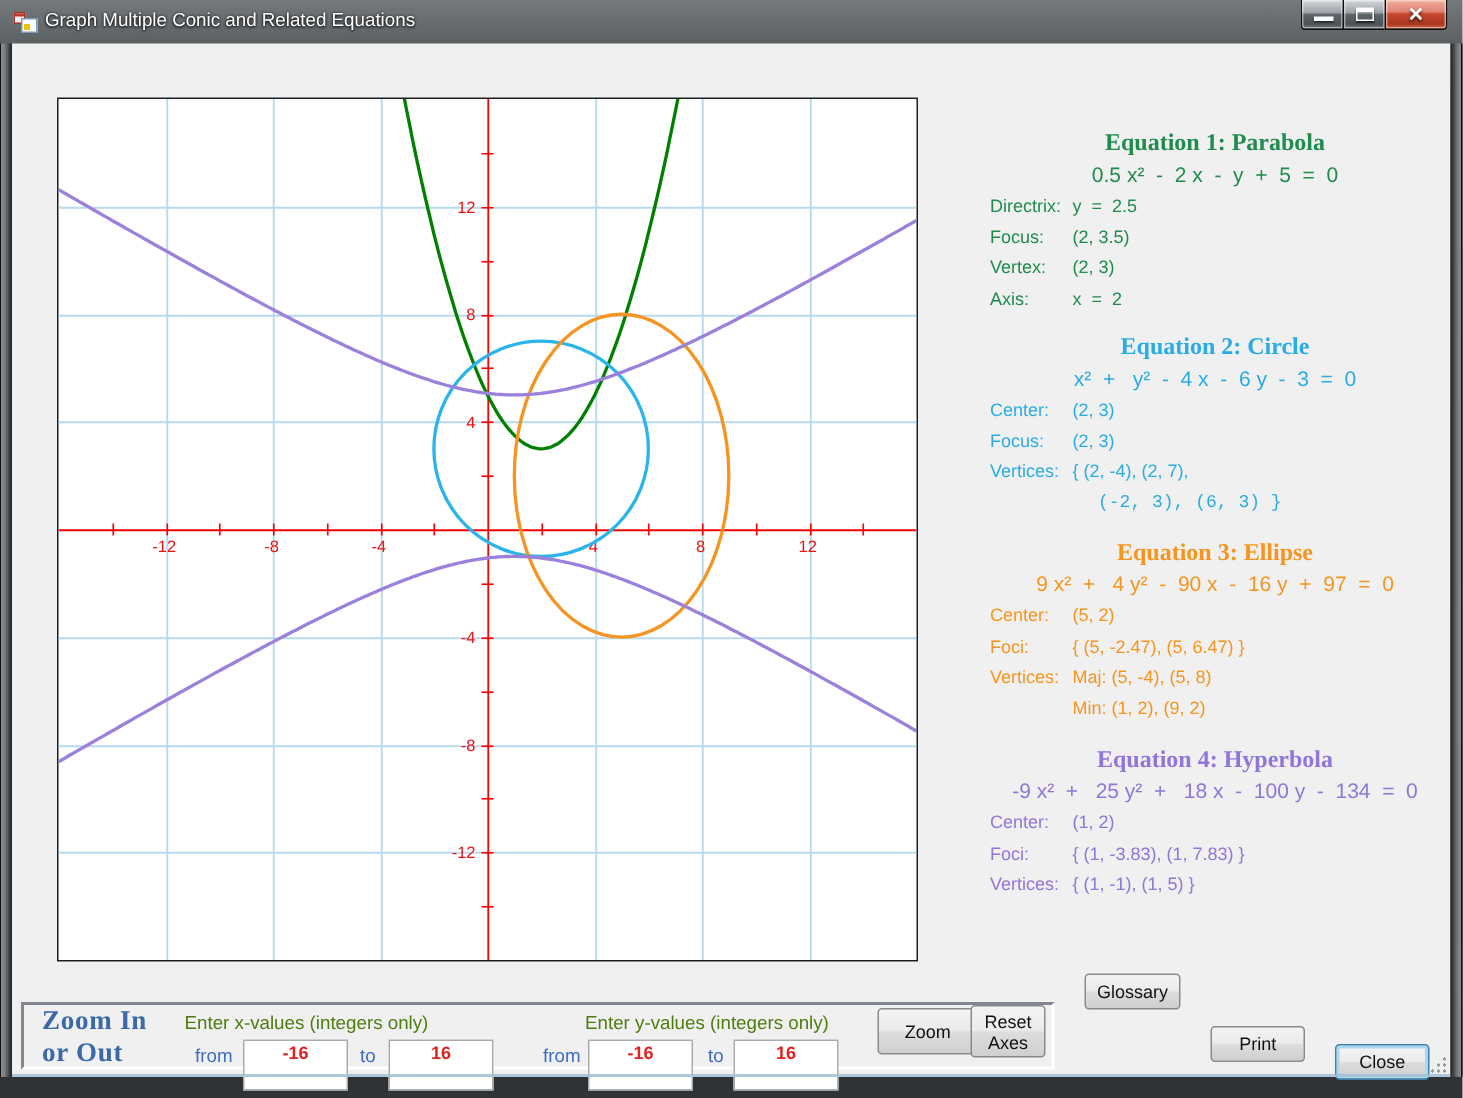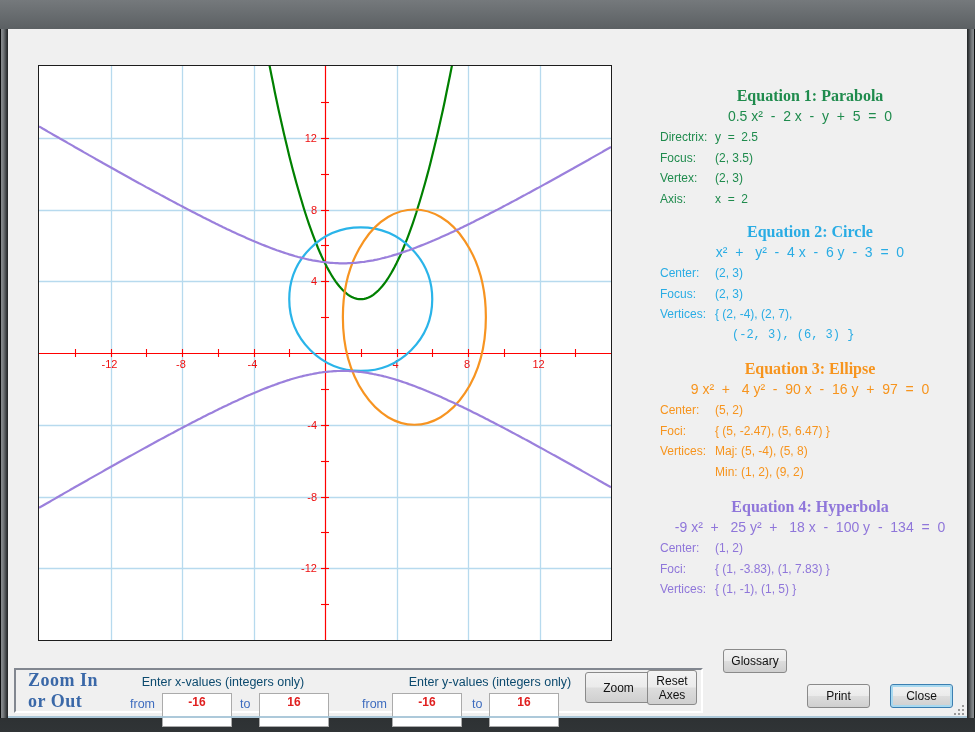--- a/index.html
+++ b/index.html
@@ -40,42 +40,62 @@
   .eq-heading { font-family:"Liberation Serif", serif; font-weight:bold; font-size:16px; line-height:19px; text-align:center; }
   .eq-formula { font-size:14px; line-height:21px; margin-top:1px; text-align:center; white-space:pre; }
   .eq-rows { margin-top:0; }
   .eq-row { display:flex; font-size:12px; line-height:20.5px; padding-left:30px; }
   .eq-row .lbl { width:55px; flex:0 0 55px; }
   .eq-row .val { white-space:pre; }
   
   .zoom-panel { position:absolute; left:6px; top:639px; width:689px; height:45px;
     border-style:solid; border-width:2px; border-color:#828790 #ffffff #ffffff #828790; background:#f0f0f0; }
   .zoom-title { position:absolute; left:12px; top:0px; font-family:"Liberation Serif", serif; font-weight:bold; font-size:18px; line-height:21px; color:#3a68a8; letter-spacing:0.5px; }
-  .enter-label { position:absolute; top:5px; width:200px; text-align:center; font-size:12.5px; color:#0c4a6e; }
+  .enter-label { position:absolute; top:5px; width:200px; font-size:12.5px; color:#4d7c0f; }
   .fromto { position:absolute; top:27px; font-size:12.5px; color:#3f6dbf; }
   .range-box { position:absolute; top:23px; width:70px; height:34px; background:#fff; border:1px solid #ababab; text-align:center; font-size:12px; font-weight:bold; color:#e02020; line-height:17px; }
   .btn { position:absolute; border:1px solid #8a8a8a; border-radius:3px; font-size:12px; color:#111;
     background:linear-gradient(180deg,#f3f3f3 0%, #ebebeb 48%, #dddddd 52%, #cfcfcf 100%);
     display:flex; align-items:center; justify-content:center; text-align:center; }
-  .btn-close-focus { border:1px solid #3c7fb1; box-shadow:inset 0 0 0 2px #a8d9f0; }
+  .btn-close-focus { border:1px solid #3c7fb1; box-shadow:inset 0 0 0 2px #a8d9f0;margin-top:12px; }
   .resize-grip { position:absolute; right:2px; bottom:2px; width:12px; height:12px;
     background:
       radial-gradient(circle at 2px 2px,#9a9a9a 1px,transparent 1.2px),
       radial-gradient(circle at 2px 2px,#9a9a9a 1px,transparent 1.2px),
       radial-gradient(circle at 2px 2px,#9a9a9a 1px,transparent 1.2px),
       radial-gradient(circle at 2px 2px,#9a9a9a 1px,transparent 1.2px),
       radial-gradient(circle at 2px 2px,#9a9a9a 1px,transparent 1.2px),
       radial-gradient(circle at 2px 2px,#9a9a9a 1px,transparent 1.2px);
     background-size:4px 4px; background-repeat:no-repeat;
     background-position:8px 8px,4px 8px,0 8px,8px 4px,4px 4px,8px 0; }
 </style>
 </head>
 <body>
 
 <div class="window">
+  <div class="titlebar">
+    <div class="title-icon">
+      <div class="ti-back"></div>
+      <div class="ti-front">
+          <div class="ti-yellow"></div>
+        </div>
+    </div>
+    <div class="title-text">Graph Multiple Conic and Related Equations</div>
+    <div class="caption-buttons">
+      <div class="cap-btn cap-min">
+          <div class="glyph-min"></div>
+        </div>
+      <div class="cap-btn cap-max">
+          <div class="glyph-max"></div>
+        </div>
+      <div class="cap-btn cap-close">
+          <div class="glyph-close">✕</div>
+        </div>
+    </div>
+  </div>
 
   <div class="client">
     <div class="graph">
       <svg width="572" height="574" viewBox="0 0 572 574">
           <defs>
             <clipPath id="pc">
               <rect x="0" y="0" width="572" height="574"></rect>
             </clipPath>
           </defs>
           <line x1="72.5" y1="0" x2="72.5" y2="574" stroke="#b7daee" stroke-width="1.3"></line>

